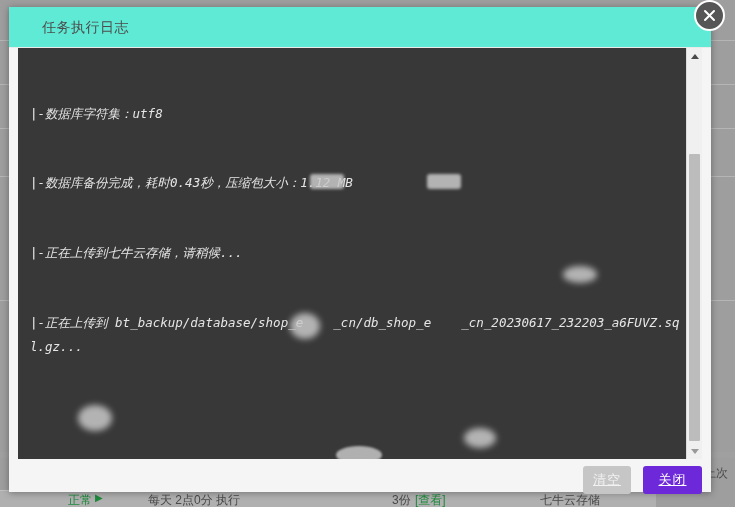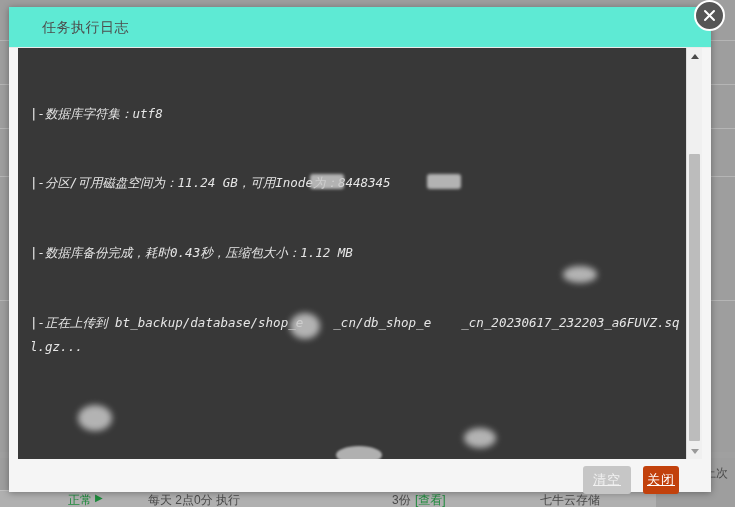--- a/index.html
+++ b/index.html
@@ -223,22 +223,22 @@
     text-decoration: underline;
   }
   #btn-clear {
     left: 574px;
     width: 48px;
     background: #c6c6c6;
     color: #f2f2f2;
   }
   #btn-close {
     left: 634px;
-    width: 36px;
-    background: #c2410c;
+    width: 59px;
+    background: #6d28d9;
     color: #ffffff;
   }
 </style>
 </head>
 <body>
 
 <div id="page-bg">
   <div class="bg-row" style="top:40px;"></div>
   <div class="bg-row" style="top:84px;"></div>
   <div class="bg-row" style="top:128px;"></div>
@@ -261,22 +261,22 @@
 
 <div id="log-modal">
 
   <div id="modal-header">
     <div id="modal-title">任务执行日志</div>
   </div>
 
   <div id="log-console">
     <div id="log-lines">
       <div class="log-line"><span class="bar">|</span>-数据库字符集：utf8</div>
-      <div class="log-line"><span class="bar">|</span>-分区/可用磁盘空间为：11.24 GB，可用Inode为：8448345</div>
       <div class="log-line"><span class="bar">|</span>-数据库备份完成，耗时0.43秒，压缩包大小：1.12 MB</div>
+      <div class="log-line"><span class="bar">|</span>-正在上传到七牛云存储，请稍候...</div>
       <div class="log-line"><span class="bar">|</span>-正在上传到 bt_backup/database/shop_e&nbsp;&nbsp;&nbsp;&nbsp;_cn/db_shop_e&nbsp;&nbsp;&nbsp;&nbsp;_cn_20230617_232203_a6FUVZ.sql.gz...</div>
       
       
       
       
 
       
       <div class="redact" style="left:292px; top:127px; width:34px; height:15px;"></div>
       <div class="redact" style="left:409px; top:127px; width:34px; height:15px;"></div>
       <div class="redact round" style="left:545px; top:219px; width:34px; height:17px;"></div>

